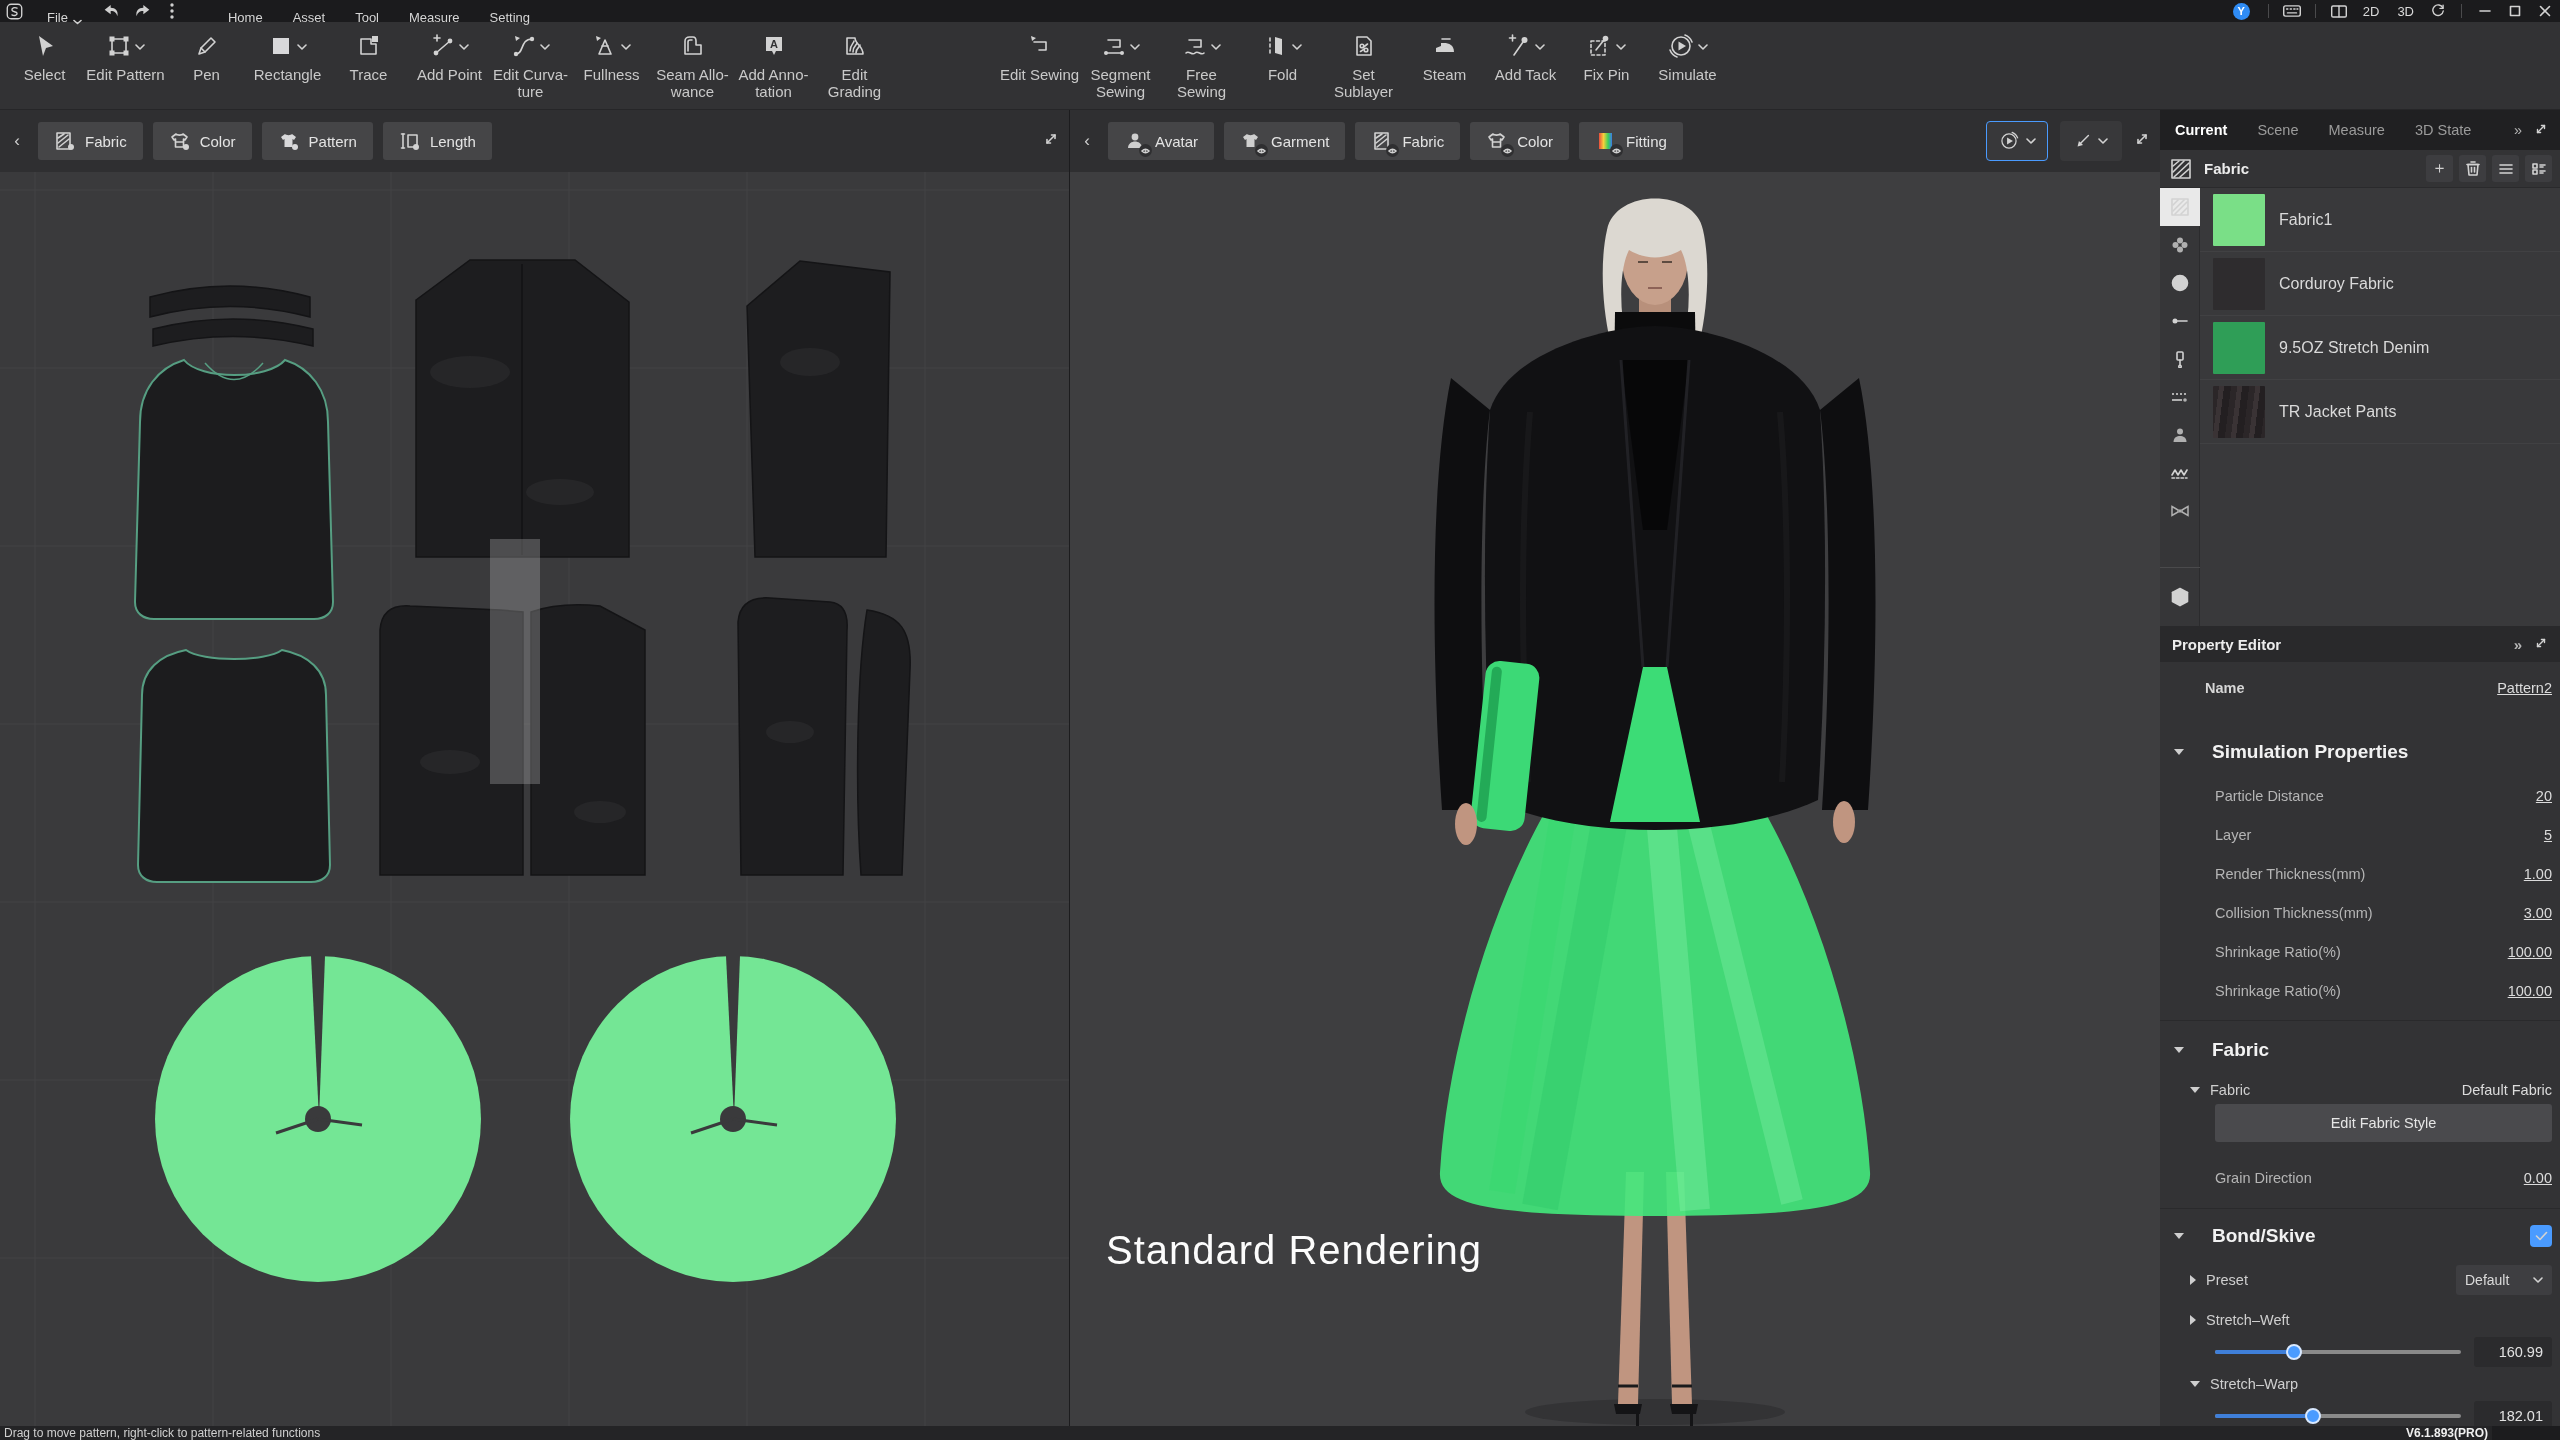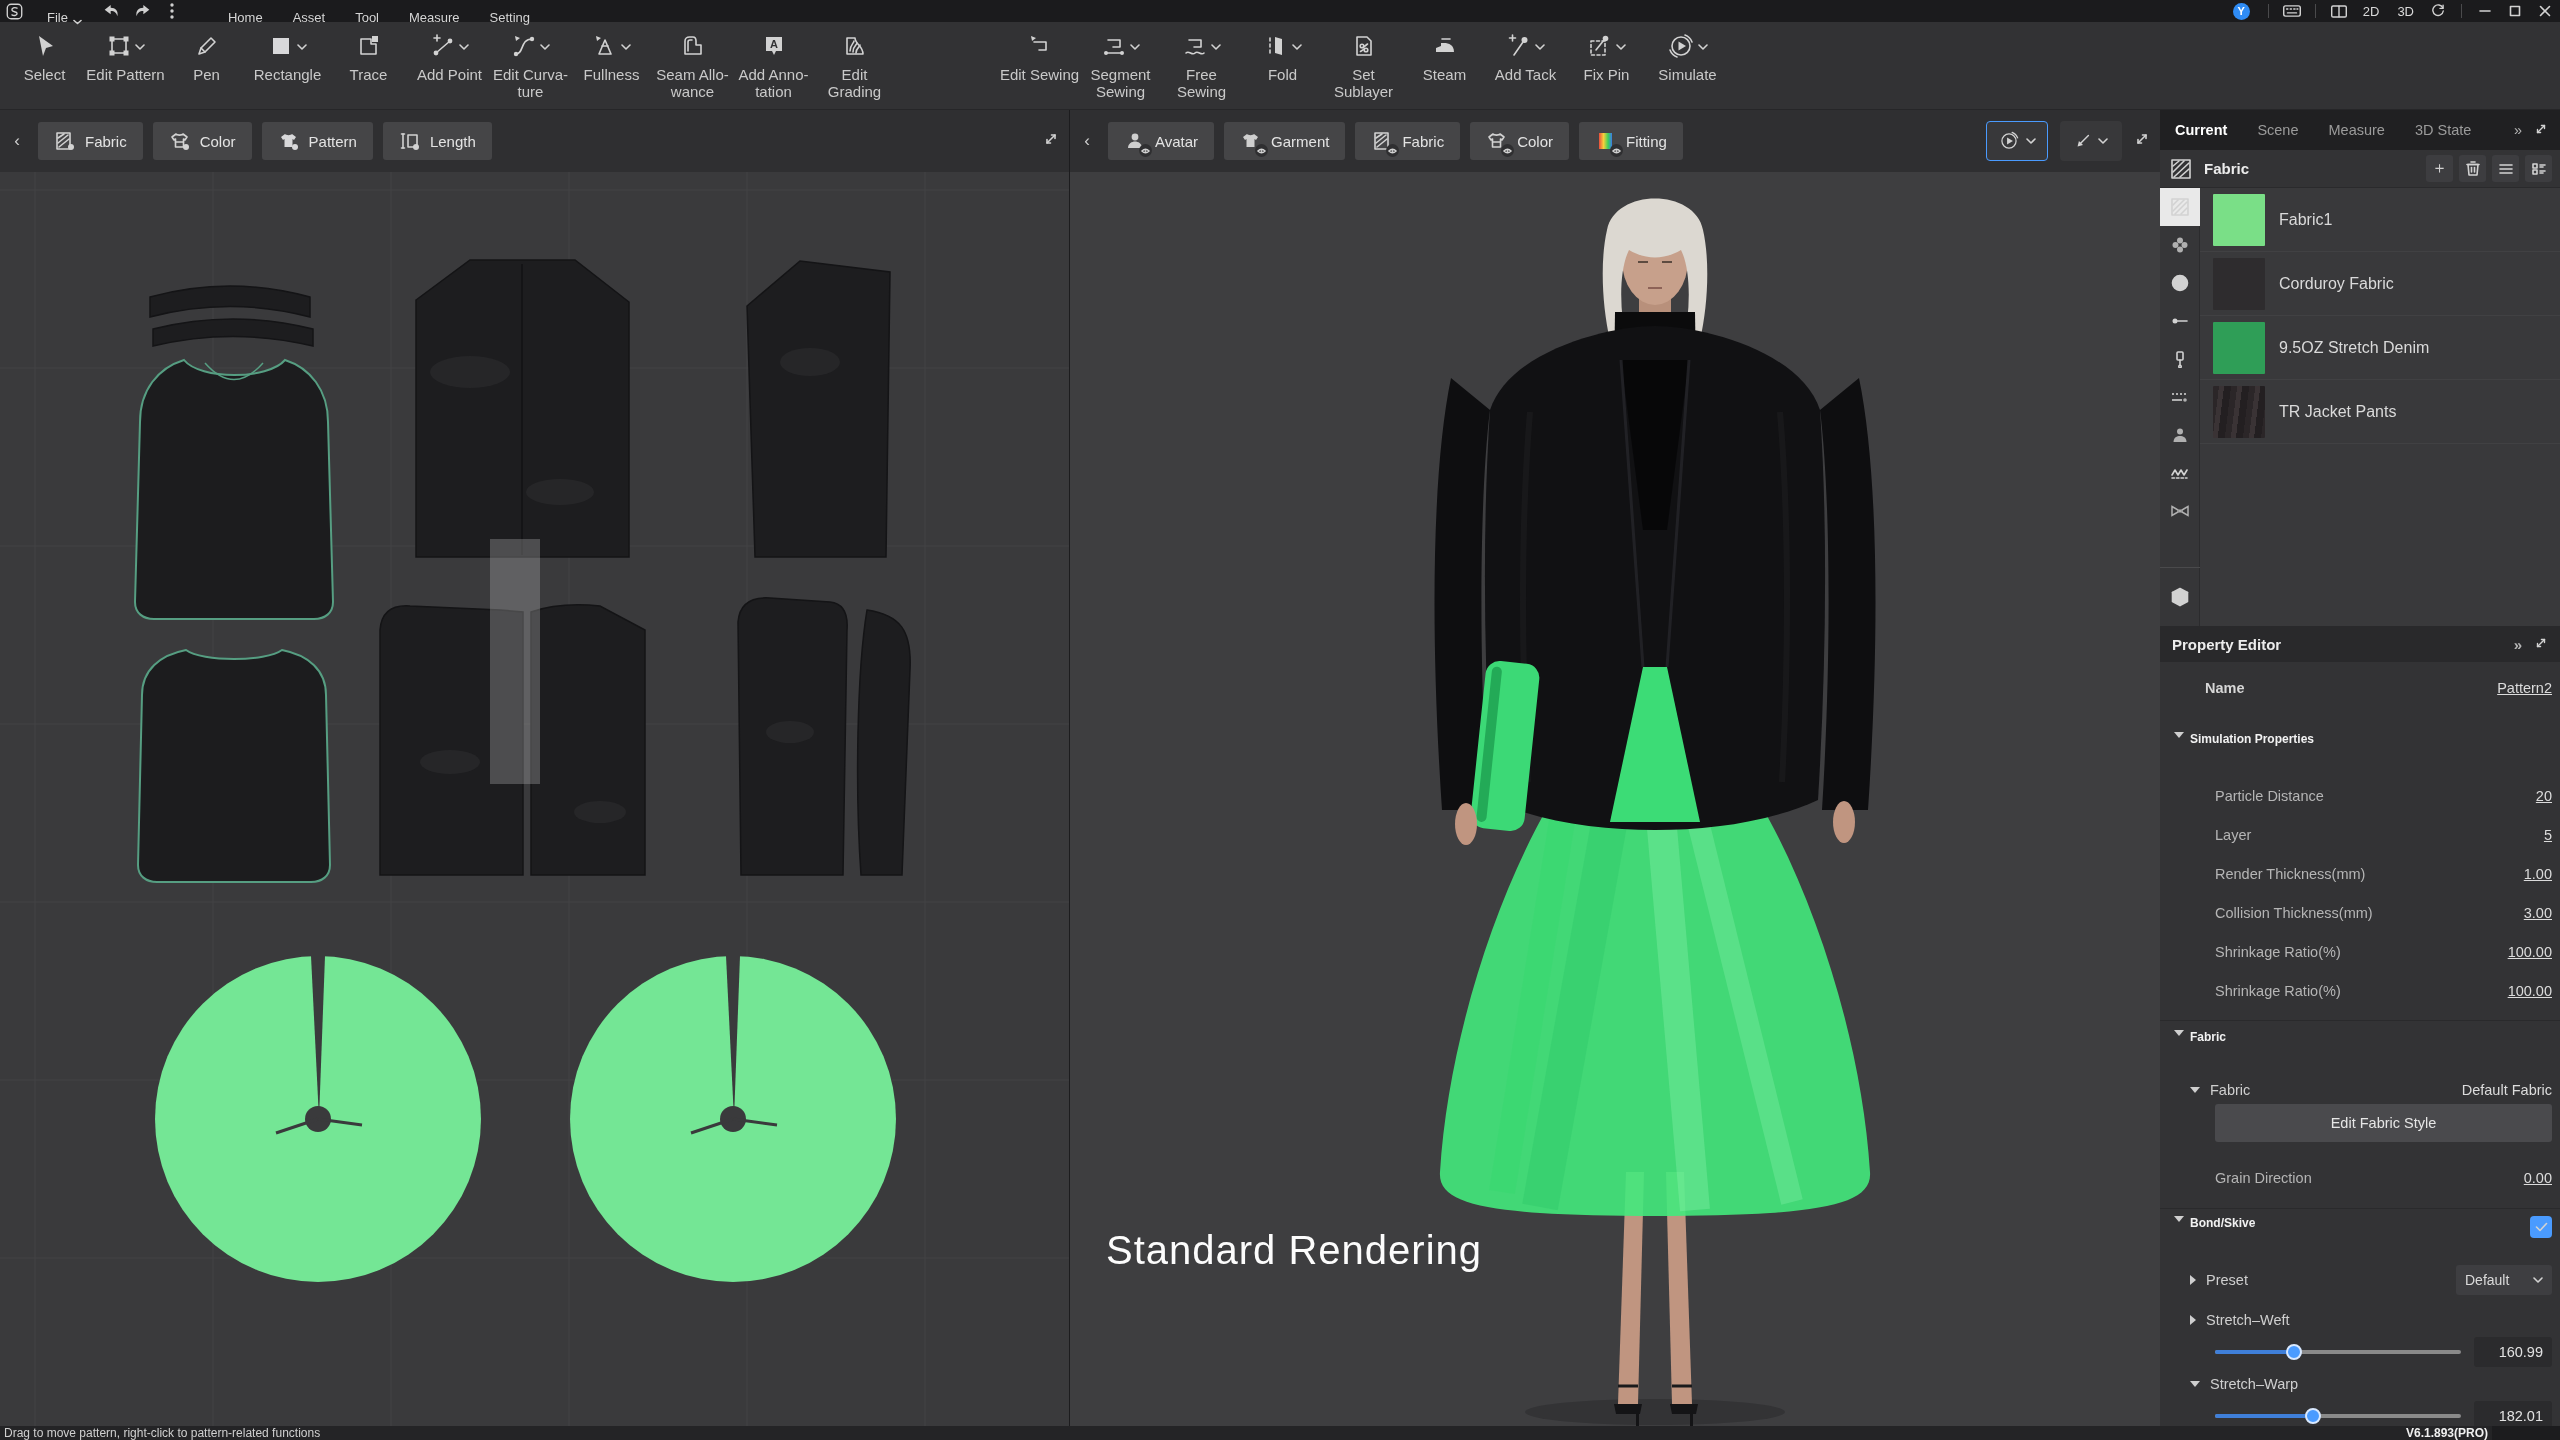--- a/index.html
+++ b/index.html
@@ -73,22 +73,22 @@
      repeating-linear-gradient(97deg,#2b2628 0 6px,#3a3335 6px 11px,#231f21 11px 18px);}
   .ob-name{margin-left:14px;font-size:16px;color:#dadada;}
 
   .pe-header{position:absolute;top:516px;left:0;right:0;height:36px;background:#29292b;display:flex;align-items:center;
     padding:0 12px;color:#ececec;font-size:15px;font-weight:bold;}
   .pe-header .hdr-icons{margin-left:auto;display:flex;gap:12px;color:#b5b5b5;}
   .pe-body{position:absolute;top:552px;bottom:0;left:0;right:0;background:#333335;font-size:14.5px;}
   .prow{position:absolute;left:0;right:0;height:40px;display:flex;align-items:center;padding:0 8px 0 55px;}
   .prow .lab{color:#b5b5b5;}
   .prow .val{margin-left:auto;color:#dcdcdc;text-decoration:underline;}
-  .sech{position:absolute;left:0;right:0;height:40px;display:flex;align-items:flex-start;gap:6px;padding:0 8px 0 14px;
-    color:#f2f2f2;font-weight:bold;font-size:12px;}
+  .sech{position:absolute;left:0;right:0;height:40px;display:flex;align-items:center;gap:28px;padding:0 8px 0 14px;
+    color:#f2f2f2;font-weight:bold;font-size:19px;}
   .subrow{position:absolute;left:0;right:0;height:40px;display:flex;align-items:center;gap:10px;padding:0 8px 0 30px;color:#cfcfcf;}
   .tri-d{width:0;height:0;border-left:5px solid transparent;border-right:5px solid transparent;border-top:6px solid #cfcfcf;}
   .tri-r{width:0;height:0;border-top:5px solid transparent;border-bottom:5px solid transparent;border-left:6px solid #cfcfcf;}
   .pdiv{position:absolute;left:0;right:0;height:1px;background:#2a2a2c;}
   .editbtn{position:absolute;left:55px;right:8px;height:38px;background:#4a4a4d;border-radius:3px;color:#e6e6e6;
     display:flex;align-items:center;justify-content:center;font-size:14.5px;}
   .checkbox{margin-left:auto;width:22px;height:22px;border-radius:4px;background:#4a9bff;display:flex;align-items:center;justify-content:center;}
   .dropdown{margin-left:auto;width:96px;height:30px;background:#3e3e41;border-radius:3px;display:flex;align-items:center;
     padding:0 9px;color:#dadada;font-size:14px;}
   .dropdown .dchev{margin-left:auto;}

